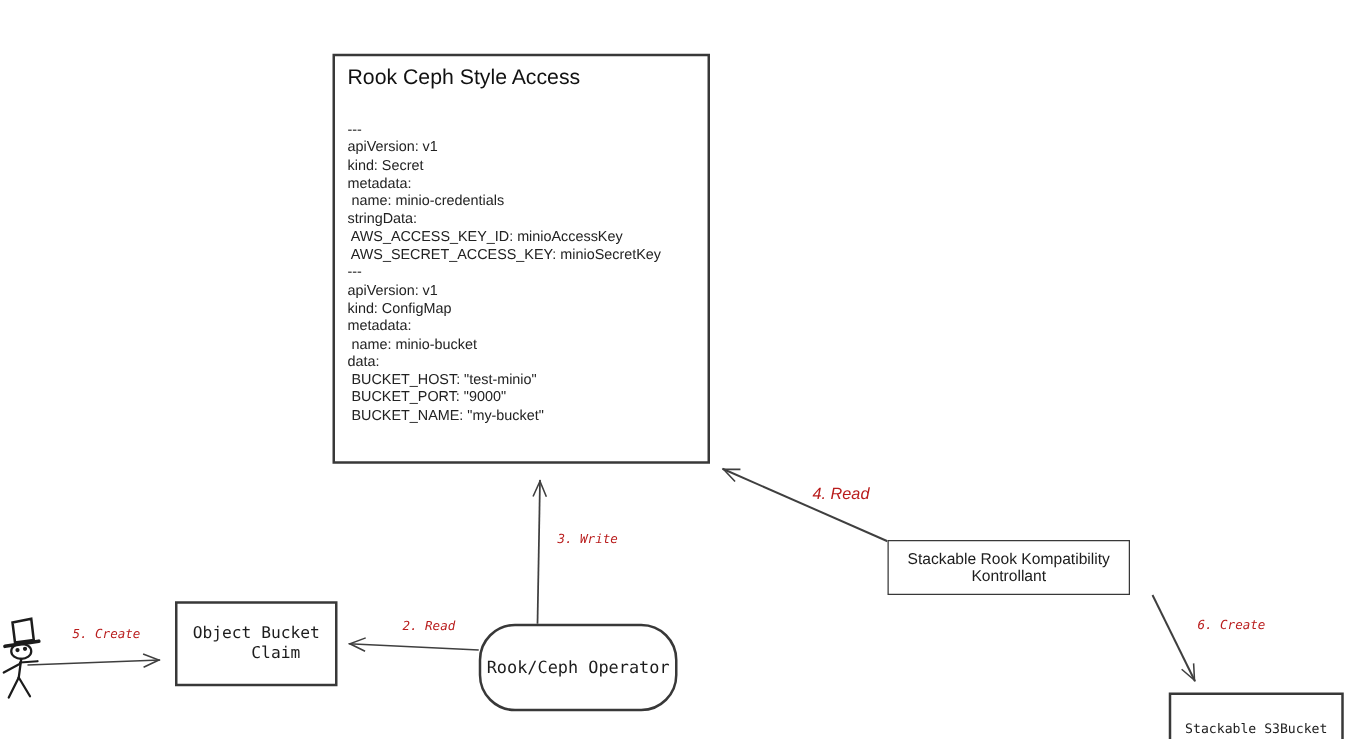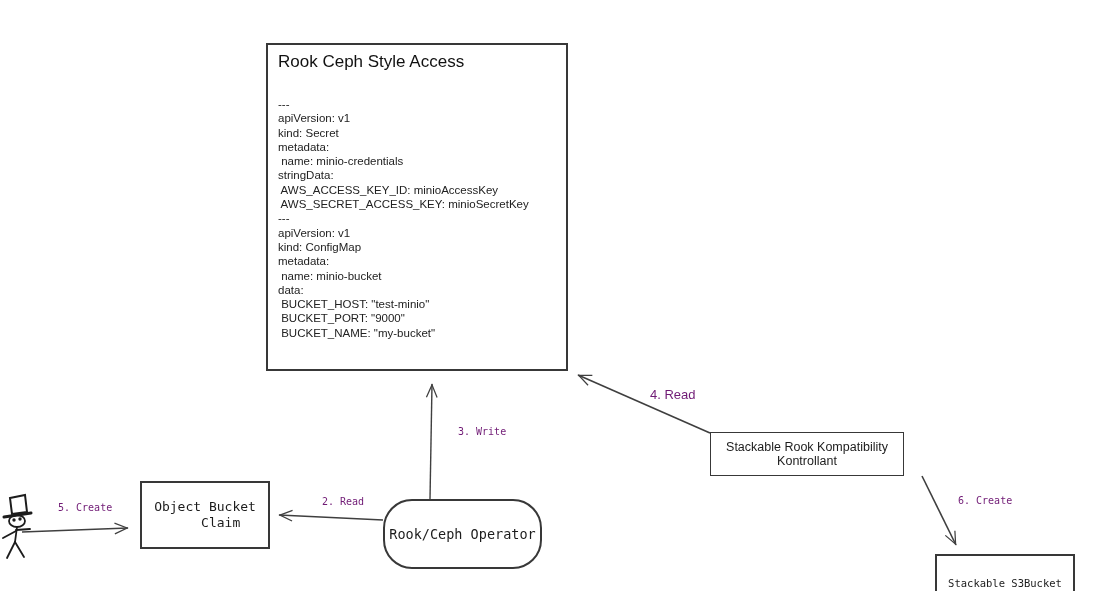--- a/index.html
+++ b/index.html
@@ -81,30 +81,31 @@
     left: 935px; top: 530px;
     width: 140px; height: 57px;
     font-size: 10.5px;
   }
 
   
   .edge-label {
     position: absolute;
     font-family: "DejaVu Sans Mono", monospace;
     font-size: 10px;
-    color: #701a75;
+    color: #b91c1c;
     white-space: nowrap;
+    font-style: italic;
   }
   .edge-label.sans {
     font-family: "Liberation Sans", sans-serif;
     font-size: 13px;
   }
   .lbl-1 { left: 58px;  top: 478px; }
   .lbl-2 { left: 322px; top: 472px; }
-  .lbl-3 { left: 458px; top: 402px; }
+  .lbl-3 { left: 446px; top: 402px; }
   .lbl-4 { left: 650px; top: 363px; }
   .lbl-5 { left: 958px; top: 471px; }
 </style>
 </head>
 <body>
 
 <div class="canvas">
 
   <svg class="svg-layer" viewBox="0 0 1094 591" xmlns="http://www.w3.org/2000/svg">
     <defs>

